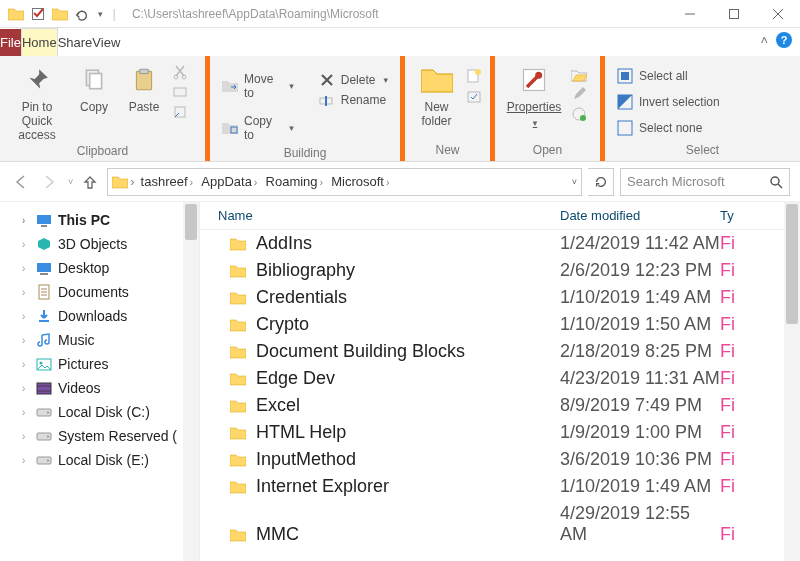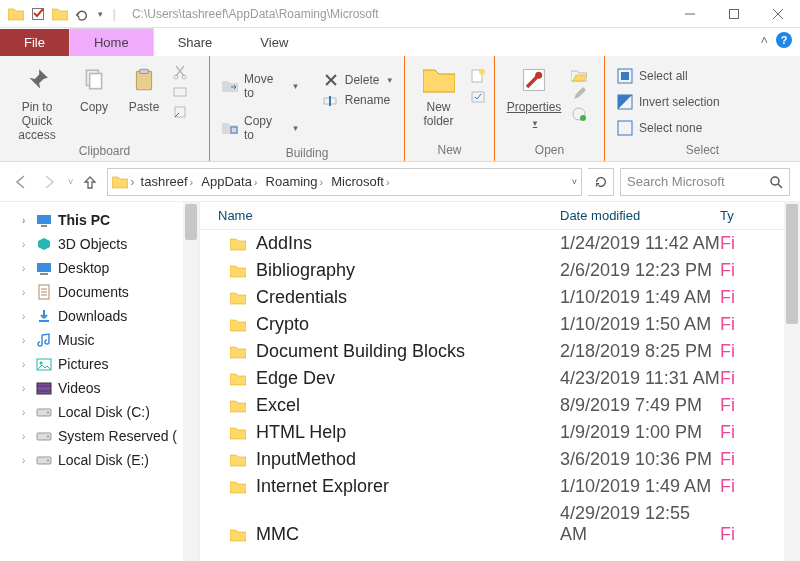--- a/index.html
+++ b/index.html
@@ -4,26 +4,26 @@
 <style>
   * { box-sizing: border-box; margin: 0; padding: 0; font-family: "Segoe UI", Tahoma, sans-serif; }
   body { width: 800px; height: 561px; background: #fff; overflow: hidden; font-size: 13px; color: #333; }
   .titlebar { height: 28px; display: flex; align-items: center; background: #fff; border-bottom: 1px solid #e3e3e3; }
   .qat { display:flex; align-items:center; gap:6px; padding:0 8px; }
   .qat .ico { width:16px; height:16px; display:inline-flex; justify-content:center; align-items:center; }
   .titlepath { color:#9a9a9a; font-size:12px; margin-left:4px; flex:1; white-space:nowrap; overflow:hidden; }
   .winctrl { display:flex; }
   .winbtn { width:44px; height:28px; display:flex; justify-content:center; align-items:center; color:#666; }
   .tabs { height:28px; display:flex; align-items:flex-end; background:#fff; position:relative; }
-  .tab { padding:6px 24px; font-size:13px; color:#444; }
+  .tab { padding:6px 0; font-size:13px; color:#444; }
   .tab.file { background:#A4373A; color:#fff; }
-  .tab.active { background:#f0abfc; border:1px solid #dcdcdc; border-bottom:none; }
+  .tab.active { background:#fef9c3; border:1px solid #dcdcdc; border-bottom:none; }
   .tabs .rtools { position:absolute; right:8px; top:4px; display:flex; gap:8px; align-items:center;}
   .ribbon { height:106px; background:#f3f3f3; border-bottom:1px solid #dcdcdc; display:flex; }
-  .group { border-right:1px solid #f97316; padding:4px 8px 2px; display:flex; flex-direction:column; justify-content:space-between; }
+  .group { border-right:5px solid #f97316; padding:4px 8px 2px; display:flex; flex-direction:column; justify-content:space-between; }
   .group-body { display:flex; gap:6px; align-items:flex-start; }
   .bigbtn { width:58px; display:flex; flex-direction:column; align-items:center; padding-top:4px; gap:4px; text-align:center; font-size:12px; color:#555;}
   .bigbtn .bi { width:32px; height:32px; display:flex; justify-content:center; align-items:center; }
   .group-label { text-align:center; font-size:12px; color:#777; padding:2px 0; }
   .smallcol { display:flex; flex-direction:column; gap:4px; padding-top:4px;}
   .smallbtn { display:flex; align-items:center; gap:6px; font-size:12px; color:#555; padding:2px 4px;}
   .smallbtn .si { width:16px; height:16px; display:inline-flex; justify-content:center; align-items:center;}
   .sep { width:1px; background:#e3e3e3; margin:4px 2px;}
   .navrow { height:40px; display:flex; align-items:center; padding:0 10px; gap:6px; border-bottom:1px solid #eee;}
   .navarrow { width:22px; height:22px; display:flex; justify-content:center; align-items:center; color:#999;}

